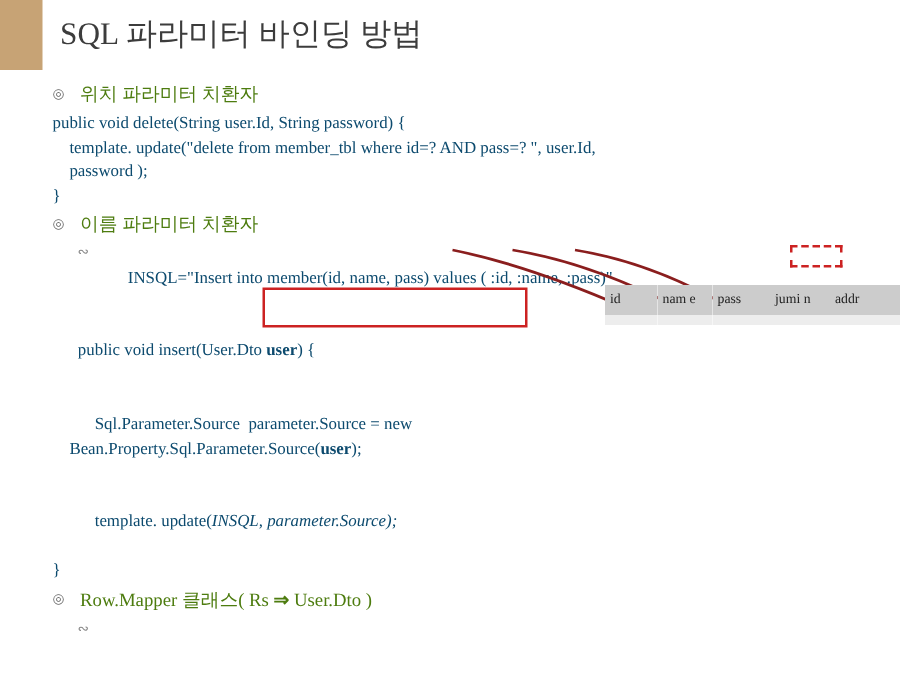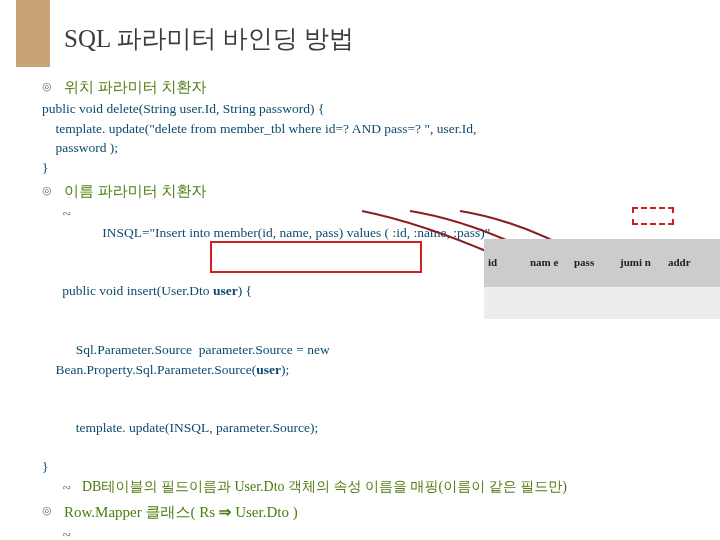--- a/index.html
+++ b/index.html
@@ -9,22 +9,21 @@
     background: #fff;
     font-family: "Malgun Gothic", Georgia, serif;
     color: #555;
     font-size: 13px;
     line-height: 1.45;
     position: relative;
     overflow: hidden;
   }
   .title-bar {
     position: relative;
-    padding: 21px 0 10px 48px;
-    margin-left: 16px;
+    padding: 10px 0 10px 48px;
   }
   .title-bar::before {
     content: "";
     position: absolute;
     left: 0; top: 0; bottom: 0;
     width: 34px;
     background: #c7a375;
   }
   .title {
     font-size: 25px;
@@ -53,21 +52,21 @@
     color: #4d7c0f;
   }
   .code {
     font-family: Georgia, serif;
     font-size: 13.5px;
     color: #0c4a6e;
     white-space: pre;
     margin-left: 0;
   }
   .code .bold { font-weight: 700; margin-top: 20px; }
-  .code .ital { }
+  .code .ital { font-style: italic; }
   .sub-bullet {
     position: relative;
     padding-left: 40px;
   }
   .sub-bullet::before {
     content: "∾";
     position: absolute;
     left: 20px;
     top: 3px;
     font-size: 11px;
@@ -93,23 +92,23 @@
     position: absolute;
     left: 442px; top: 36px;
     border-collapse: collapse;
     font-size: 11px;
     color: #444;
     table-layout: fixed;
     width: 236px;
   }
   .tbl td, .tbl th {
     border: none;
-    padding: 16px 4px;
+    padding: 4px 4px;
     text-align: left;
-    font-weight: 700;
+    font-weight: 400;
     overflow: hidden;
   }
   .tbl thead th { background: #ccc; color: #222; }
   .tbl tbody tr:nth-child(1) td { background: #ededed; }
   .tbl tbody tr:nth-child(2) td { background: #ccc; height: 14px; }
   .arrow-sym { font-family: Arial, sans-serif; font-weight: 700; }
 </style>
 </head>
 <body>
 
@@ -183,23 +182,20 @@
             <td></td>
             <td></td>
             <td></td>
             <td></td>
         </tr>
       </tbody>
     </table>
 
   </div>
 
-  <div class="sub-bullet">
-    <span class="bullet-text" style="font-size:14px">DB테이블의 필드이름과 User.Dto 객체의 속성 이름을 매핑(이름이 같은 필드만)</span>
-  </div>
 
   <div class="bullet-row">
     <span class="bullet-text">
       <span>Row.Mapper 클래스( Rs </span><span class="arrow-sym">⇒</span><span> User.Dto )</span>
     </span>
   </div>
   <div class="sub-bullet">
     
   </div>
 

